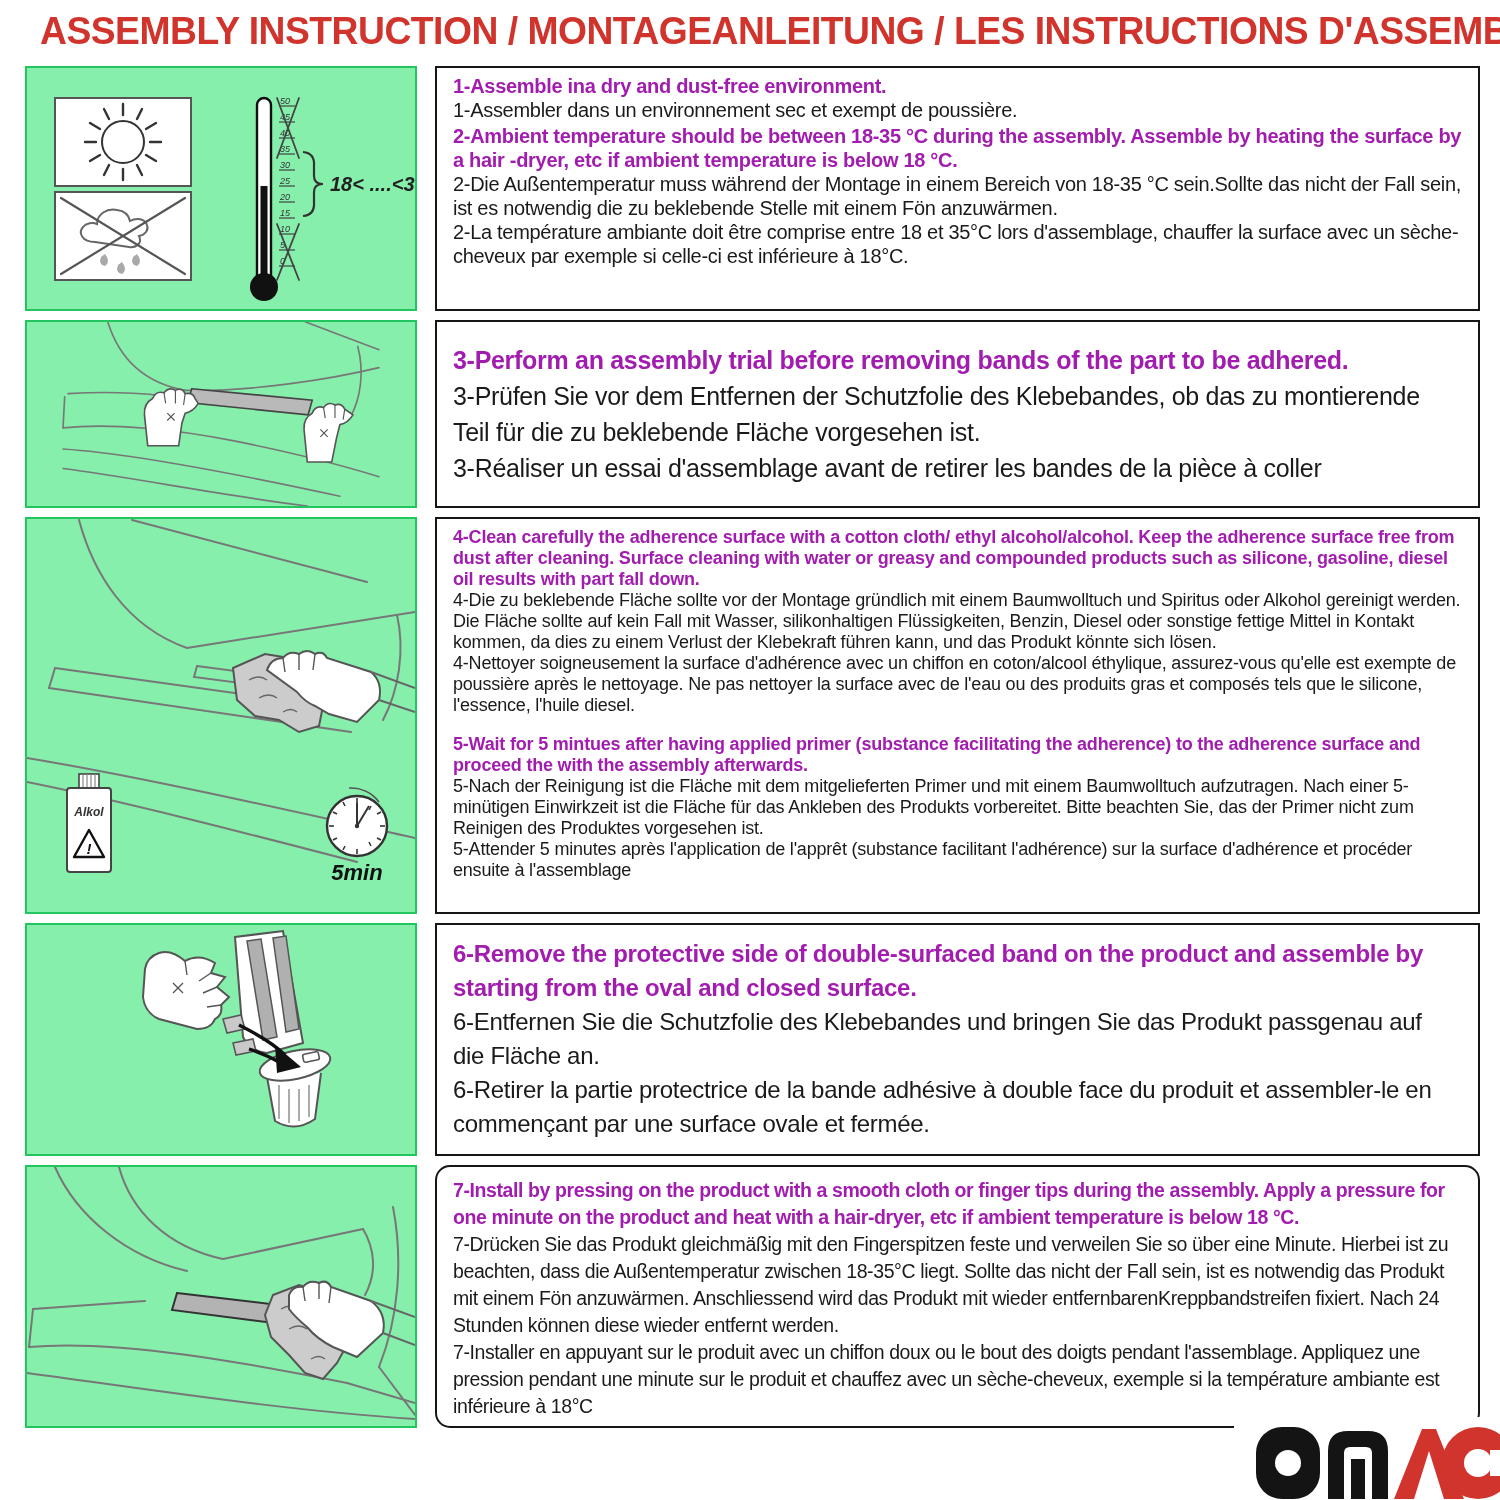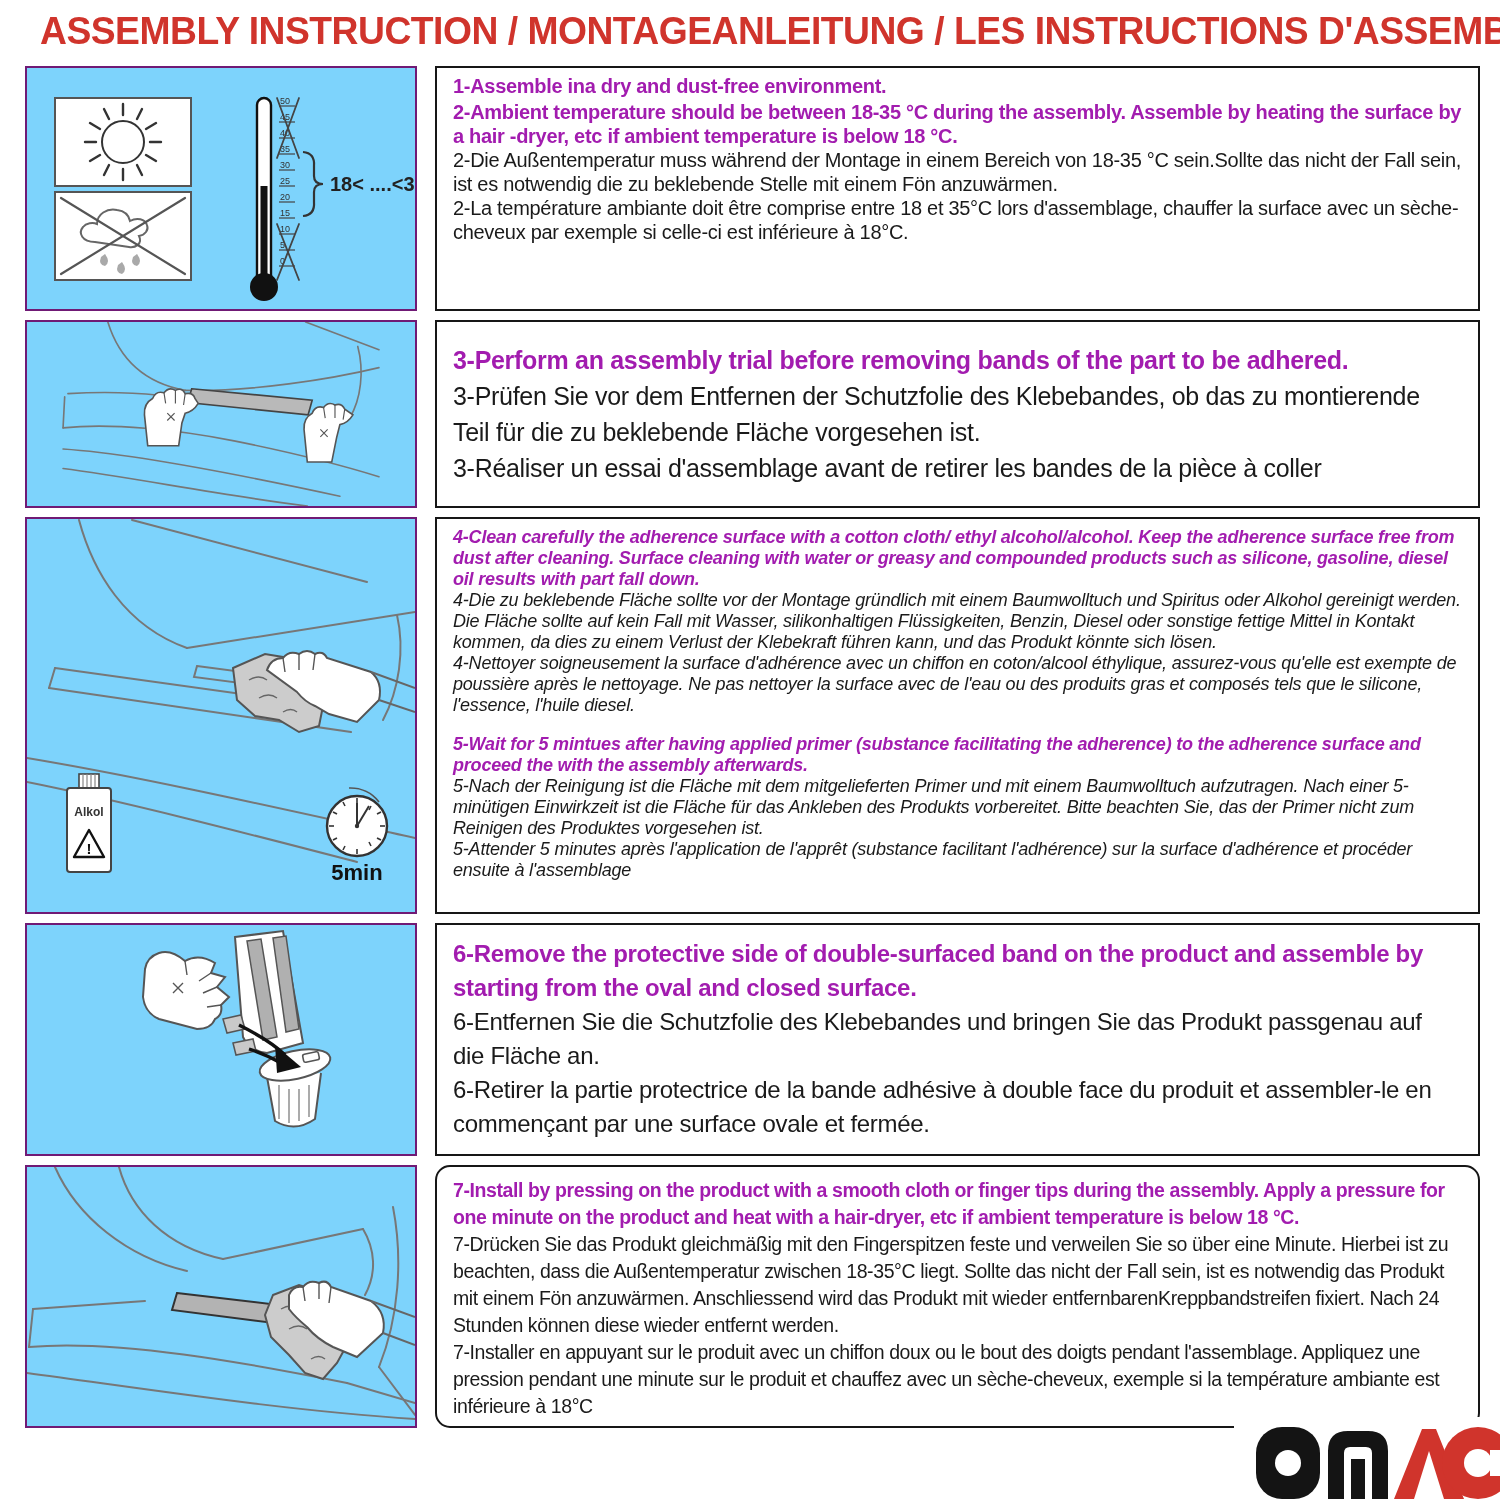--- a/index.html
+++ b/index.html
@@ -8,30 +8,30 @@
     background:#ffffff;color:#1a1a1a;
     font-family:"Liberation Sans", sans-serif;
   }
   .page-title{
     color:#d0342c;font-weight:bold;font-size:38px;line-height:1.1;
     margin:11px 20px 13px 40px;white-space:nowrap;letter-spacing:-0.5px;
     transform:scaleX(0.98);transform-origin:left center;
   }
   .row{display:flex;gap:18px;margin:0 20px 9px 25px;align-items:stretch;}
   .r1{height:245px;} .r2{height:188px;} .r3{height:397px;} .r4{height:233px;} .r5{height:263px;}
-  .illus{flex:0 0 392px;width:392px;border:2px solid #701a75;background:#7dd3fc;box-sizing:border-box;}
+  .illus{flex:0 0 392px;width:392px;border:2px solid #22c55e;background:#86efac;box-sizing:border-box;font-style:italic;}
   .illus svg{display:block;width:100%;height:100%;}
   .textbox{flex:1;border:2px solid #161616;box-sizing:border-box;padding:6px 16px;background:#fff;}
   p{margin:0;}
   .b{font-weight:bold;color:#a21caf;}
   .fs1{font-size:20px;line-height:24px;letter-spacing:-0.3px;padding-top:6px;}
   .fs1 .gap{margin-top:2px;}
   .fs2{font-size:25px;line-height:36px;letter-spacing:-0.3px;display:flex;flex-direction:column;justify-content:center;}
   .fs2 p{max-width:990px;}
-  .fs3{font-size:18px;line-height:21px;letter-spacing:-0.2px;padding-top:8px;font-style:italic;}
+  .fs3{font-size:18px;line-height:21px;letter-spacing:-0.2px;padding-top:8px;}
   .fs3 .gap{margin-top:18px;}
   .fs4{font-size:24px;line-height:34px;letter-spacing:-0.3px;display:flex;flex-direction:column;justify-content:center;}
   .fs4 p{max-width:1000px;}
   .fs5{font-size:19.5px;line-height:27px;letter-spacing:-0.4px;padding-top:10px;border-radius:15px;}
   .logo{
     position:absolute;right:-8px;bottom:-3px;background:#fff;
     padding:6px 0 0 22px;line-height:0;
   }
   .thermo-num{font-size:9px;fill:#333;}
   svg text{font-family:"Liberation Sans", sans-serif;}
@@ -114,20 +114,21 @@
           <line x1="250" y1="156" x2="272" y2="212"></line>
             <line x1="272" y1="156" x2="250" y2="212"></line>
         </g>
         <path d="M276,84 Q288,85 287,98 L287,108 Q287,116 296,116 Q287,116 287,124 L287,134 Q288,147 276,148" fill="none" stroke="#333" stroke-width="2.2"></path>
         <text x="303" y="123" font-size="20" font-weight="bold" fill="#222">18&lt; ....&lt;35 C</text>
       </g>
     </svg>
   </div>
   <div class="textbox fs1">
     <p class="b">1-Assemble ina dry and dust-free environment.</p>
+    <p>1-Assembler dans un environnement sec et exempt de poussière.</p>
     <p class="b gap">2-Ambient temperature should be between 18-35 °C  during the assembly. Assemble by heating the surface by a hair -dryer, etc if ambient temperature is below 18 °C.</p>
     <p>2-Die Außentemperatur muss während der Montage in einem Bereich von 18-35 °C  sein.Sollte das nicht der Fall sein, ist es notwendig die zu beklebende Stelle mit einem Fön anzuwärmen.</p>
     <p>2-La température ambiante doit être comprise entre 18 et 35°C lors d'assemblage, chauffer la surface avec un sèche-cheveux par exemple si celle-ci est inférieure à 18°C.</p>
   </div>
 </div>
 
 <div class="row r2">
   <div class="illus">
     <svg viewBox="0 0 388 226">
       <g stroke="#777" stroke-width="2" fill="none" stroke-linecap="round">

